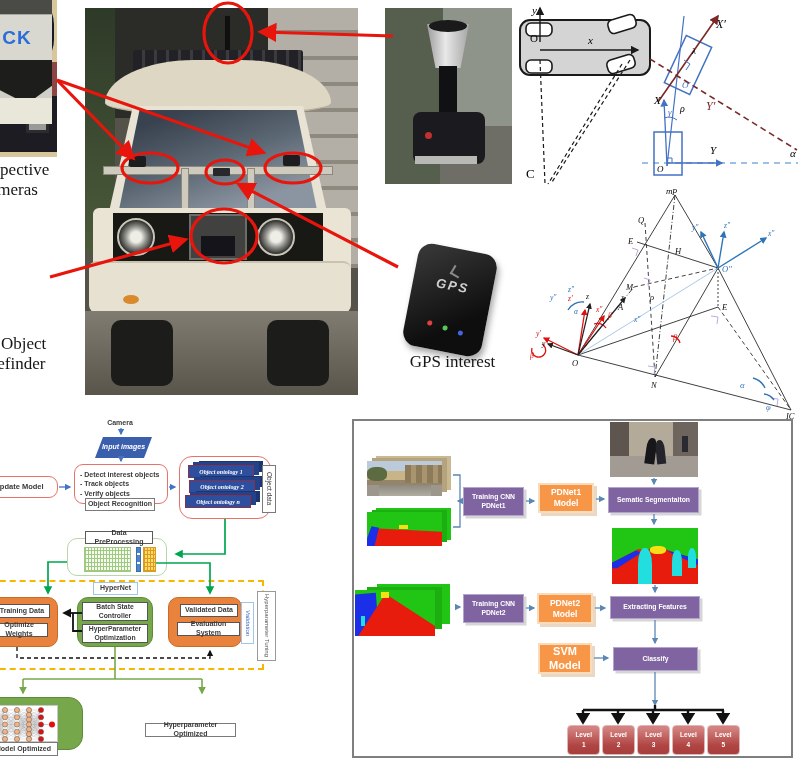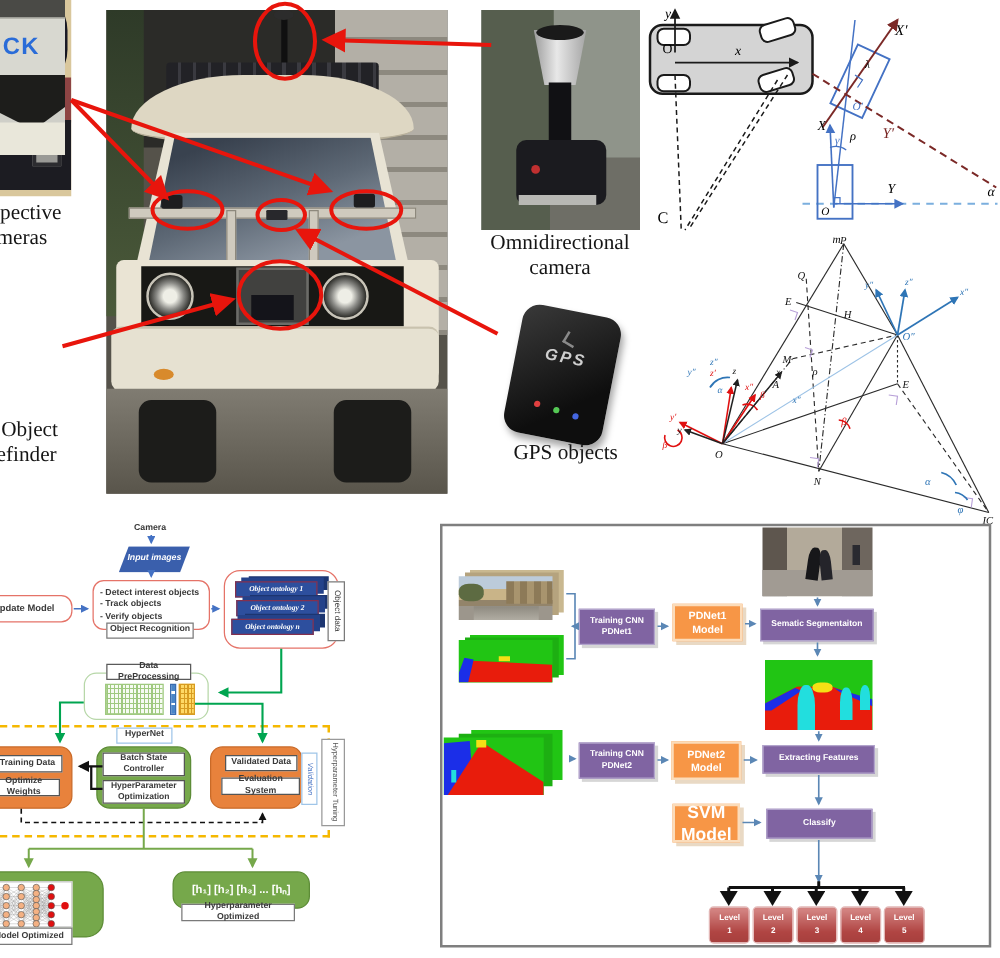--- a/index.html
+++ b/index.html
@@ -93,34 +93,30 @@
   <div class="abs" style="left:385px;top:8px;width:127px;height:176px;background:#8f948a;overflow:hidden;">
     <div class="abs" style="left:0;top:0;width:58px;height:176px;background:#565e4e;"></div>
     <div class="abs" style="left:55px;top:118px;width:72px;height:58px;background:#6e6e66;"></div>
     <div class="abs" style="left:38px;top:16px;width:50px;height:44px;background:linear-gradient(90deg,#8c8c8c,#e8e8e8 45%,#9a9a9a);clip-path:polygon(8% 0,92% 0,75% 100%,25% 100%);"></div>
     <div class="abs" style="left:44px;top:12px;width:38px;height:12px;background:#1a1a1a;border-radius:50%;"></div>
     <div class="abs" style="left:54px;top:58px;width:18px;height:52px;background:#111114;"></div>
     <div class="abs" style="left:28px;top:104px;width:72px;height:52px;background:#1b1b1f;border-radius:8px;"></div>
     <div class="abs" style="left:40px;top:124px;width:7px;height:7px;background:#c03030;border-radius:50%;"></div>
     <div class="abs" style="left:30px;top:148px;width:62px;height:8px;background:#b8b8b4;"></div>
   </div>
-  <div class="abs plabel" style="left:372px;top:184px;width:152px;">
-    <div>Omnidirectional</div>
-    <div>camera</div>
-  </div>
 
   <div class="abs" style="left:410px;top:248px;width:80px;height:104px;background:linear-gradient(145deg,#3a3a3a,#0e0e0e 70%);border-radius:14px;transform:rotate(11deg);box-shadow:3px 4px 6px rgba(0,0,0,.35);">
     <div class="abs" style="left:36px;top:18px;width:10px;height:10px;border-left:2px solid #8a8a8a;border-bottom:2px solid #8a8a8a;transform:rotate(20deg);"></div>
     <div class="abs" style="left:0;top:30px;width:80px;text-align:center;color:#cfcfcf;font:italic bold 13px 'Liberation Sans',sans-serif;letter-spacing:2px;">GPS</div>
     <div class="abs" style="left:22px;top:76px;width:5px;height:5px;background:#e04040;border-radius:50%;"></div>
     <div class="abs" style="left:38px;top:78px;width:5px;height:5px;background:#55c855;border-radius:50%;"></div>
     <div class="abs" style="left:54px;top:80px;width:5px;height:5px;background:#4466e0;border-radius:50%;"></div>
   </div>
   <div class="abs plabel" style="left:385px;top:352px;width:135px;">
-    <div>GPS objects</div>
+    <div>GPS interest</div>
   </div>
 
   <svg class="abs" style="left:0;top:0;" width="800" height="415" viewBox="0 0 800 415">
     <defs>
       <marker id="mRed" markerWidth="7" markerHeight="7" refX="4.5" refY="3" orient="auto">
         <path d="M0,0 L6,3 L0,6 z" fill="#e8150c"></path>
       </marker>
     </defs>
     <g stroke="#e8150c" stroke-width="3.2" fill="none">
       <ellipse cx="228" cy="33" rx="24" ry="30"></ellipse>
@@ -522,23 +518,20 @@
         <circle cx="52" cy="18.5" r="2.6" fill="#e01010" stroke="#555" stroke-width="0.5"></circle>
         <circle cx="52" cy="25.75" r="2.6" fill="#e01010" stroke="#555" stroke-width="0.5"></circle>
         <circle cx="52" cy="33" r="2.6" fill="#e01010" stroke="#555" stroke-width="0.5"></circle>
         <circle cx="63" cy="18.5" r="3" fill="#e01010"></circle>
       </svg>
   </div>
   <div class="fc wbox" style="left:-12px;top:742px;width:70px;height:14px;font-size:7px;">
     <span>Model Optimized</span>
   </div>
 
-  <div class="fc" style="left:138px;top:697px;width:110px;height:30px;background:#76a84b;border-radius:10px;border:1px solid #5d8c37;color:#fff;font-size:9px;">
-    <span>[h₁]  [h₂]   [h₃] ... [hₙ]</span>
-  </div>
   <div class="fc wbox" style="left:145px;top:723px;width:91px;height:14px;font-size:7px;">
     <span>Hyperparameter Optimized</span>
   </div>
 
   <svg class="abs" style="left:0;top:415px;" width="350" height="351" viewBox="0 0 350 351">
     <defs>
       <marker id="mB3" markerWidth="7" markerHeight="7" refX="4" refY="2.5" orient="auto">
           <path d="M0,0 L5,2.5 L0,5 z" fill="#4472c4"></path>
         </marker>
       <marker id="mG3" markerWidth="7" markerHeight="7" refX="4" refY="2.5" orient="auto">
@@ -641,21 +634,21 @@
     <div>Training CNN</div>
     <div>PDNet2</div>
   </div>
   <div class="fc orangebox" style="left:537px;top:593px;width:56px;height:31px;font-size:8.5px;">
     <div>PDNet2</div>
     <div>Model</div>
   </div>
   <div class="fc purplebox" style="left:610px;top:596px;width:90px;height:23px;font-size:6.8px;">
     <span>Extracting Features</span>
   </div>
-  <div class="fc orangebox" style="left:538px;top:643px;width:54px;height:31px;font-size:14px;">
+  <div class="fc orangebox" style="left:538px;top:643px;width:54px;height:31px;font-size:11px;">
     <div>SVM</div>
     <div>Model</div>
   </div>
   <div class="fc purplebox" style="left:613px;top:647px;width:85px;height:24px;font-size:6.8px;">
     <span>Classify</span>
   </div>
 
   <div class="abs lvl-gap" style="left:567px;top:725px;width:173px;height:30px;">
     <div class="levelbox">
         <span>Level</span>

